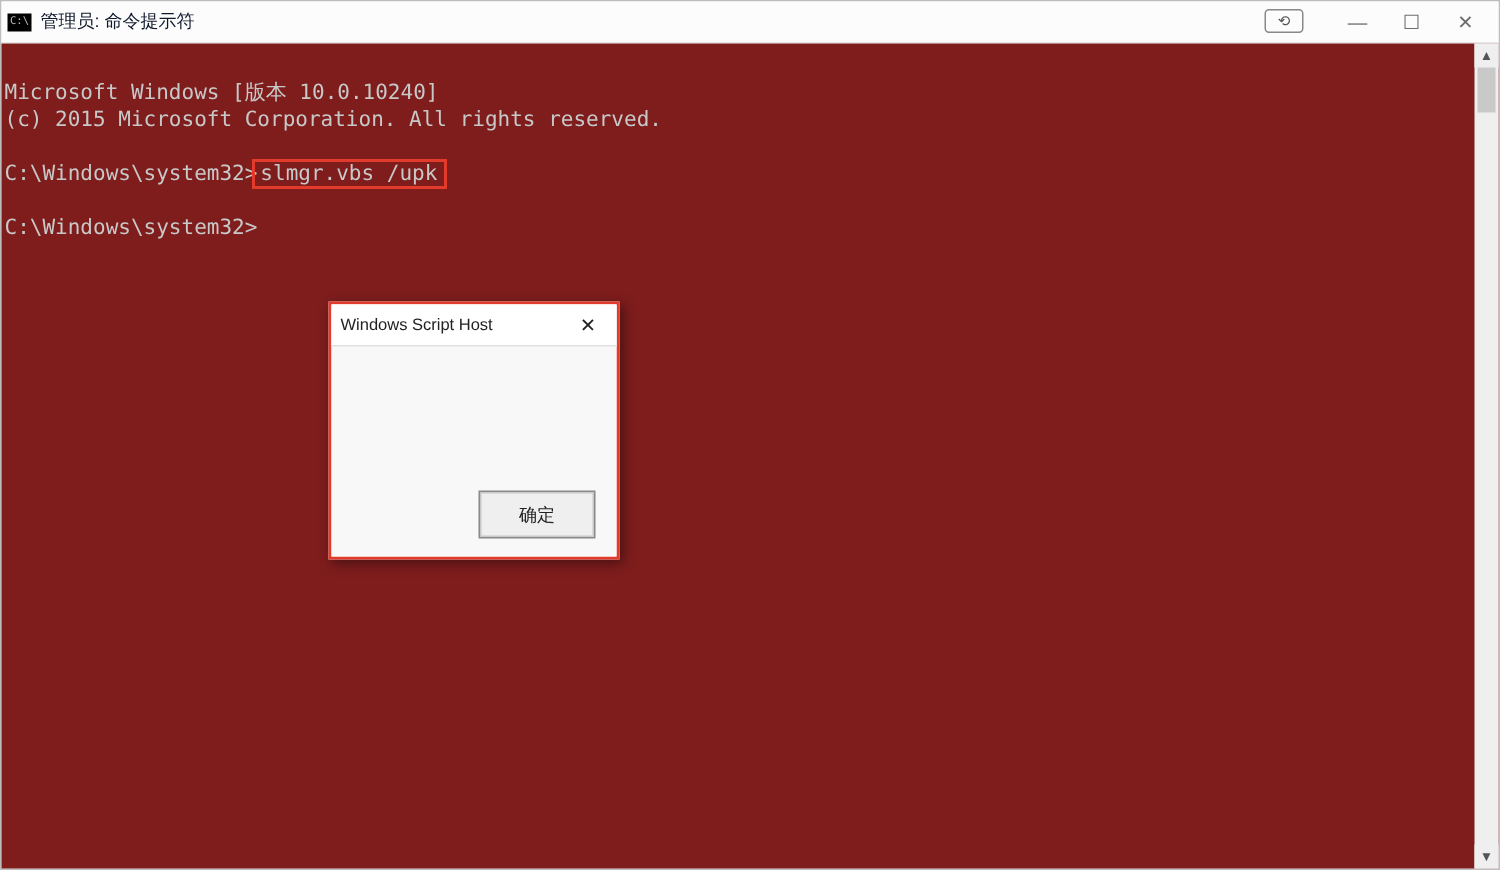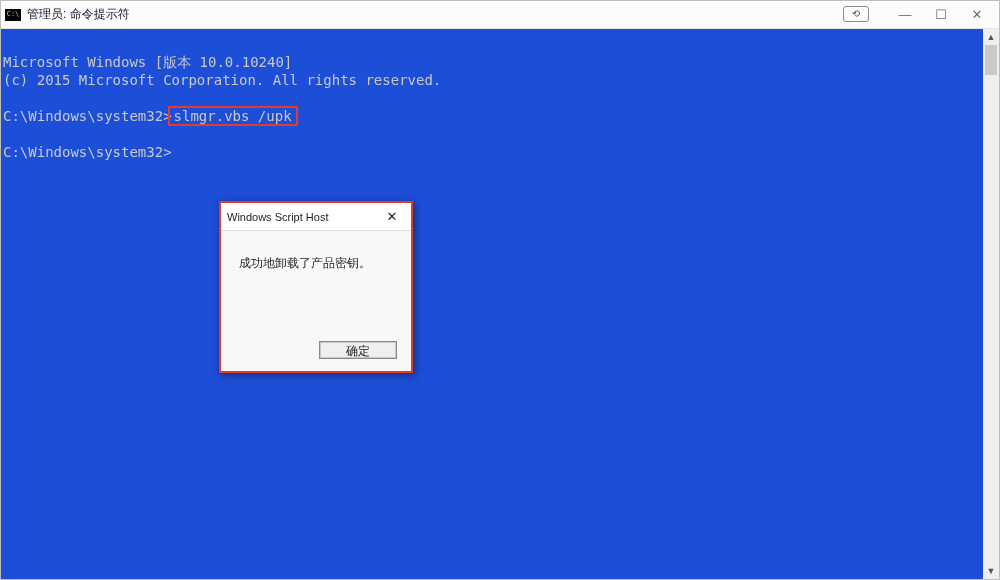--- a/index.html
+++ b/index.html
@@ -75,21 +75,21 @@
     font-family: "Segoe UI Symbol", sans-serif;
     cursor: pointer;
   }
 
   .client {
     position: absolute;
     top: 28px;
     left: 0;
     right: 0;
     bottom: 0;
-    background: #1d4ed8;
+    background: #7f1d1d;
   }
   .scrollbar {
     position: absolute;
     top: 28px;
     right: 0;
     bottom: 0;
     width: 16px;
     background: #efefef;
   }
   .scroll-btn {
@@ -172,21 +172,21 @@
     color: #222;
     font-family: "SimSun","Microsoft YaHei",sans-serif;
   }
   .dlg-btnrow {
     position: absolute;
     bottom: 12px;
     right: 14px;
   }
   .dlg-btn {
     width: 78px;
-    height: 18px;
+    height: 32px;
     border: 1px solid #8a8a8a;
     background: #efefef;
     font-size: 12px;
     color: #222;
     font-family: "SimSun","Microsoft YaHei",sans-serif;
     cursor: pointer;
     box-shadow: 0 0 0 1px #c8c8c8 inset;
   }
 </style>
 </head>
@@ -217,21 +217,20 @@
     </div>
 
     <div class="dialog-wrap">
       <div class="dialog-inner">
         <div class="dlg-title">
           <span class="dlg-title-text">Windows Script Host</span>
           <div class="dlg-close">
             <span>✕</span>
           </div>
         </div>
-        <div class="dlg-body">成功地卸载了产品密钥。</div>
         <div class="dlg-btnrow">
           <button class="dlg-btn">确定</button>
         </div>
       </div>
     </div>
   </div>
 
   <div class="scrollbar">
     <div class="scroll-btn up">▲</div>
     <div class="scroll-thumb"></div>

